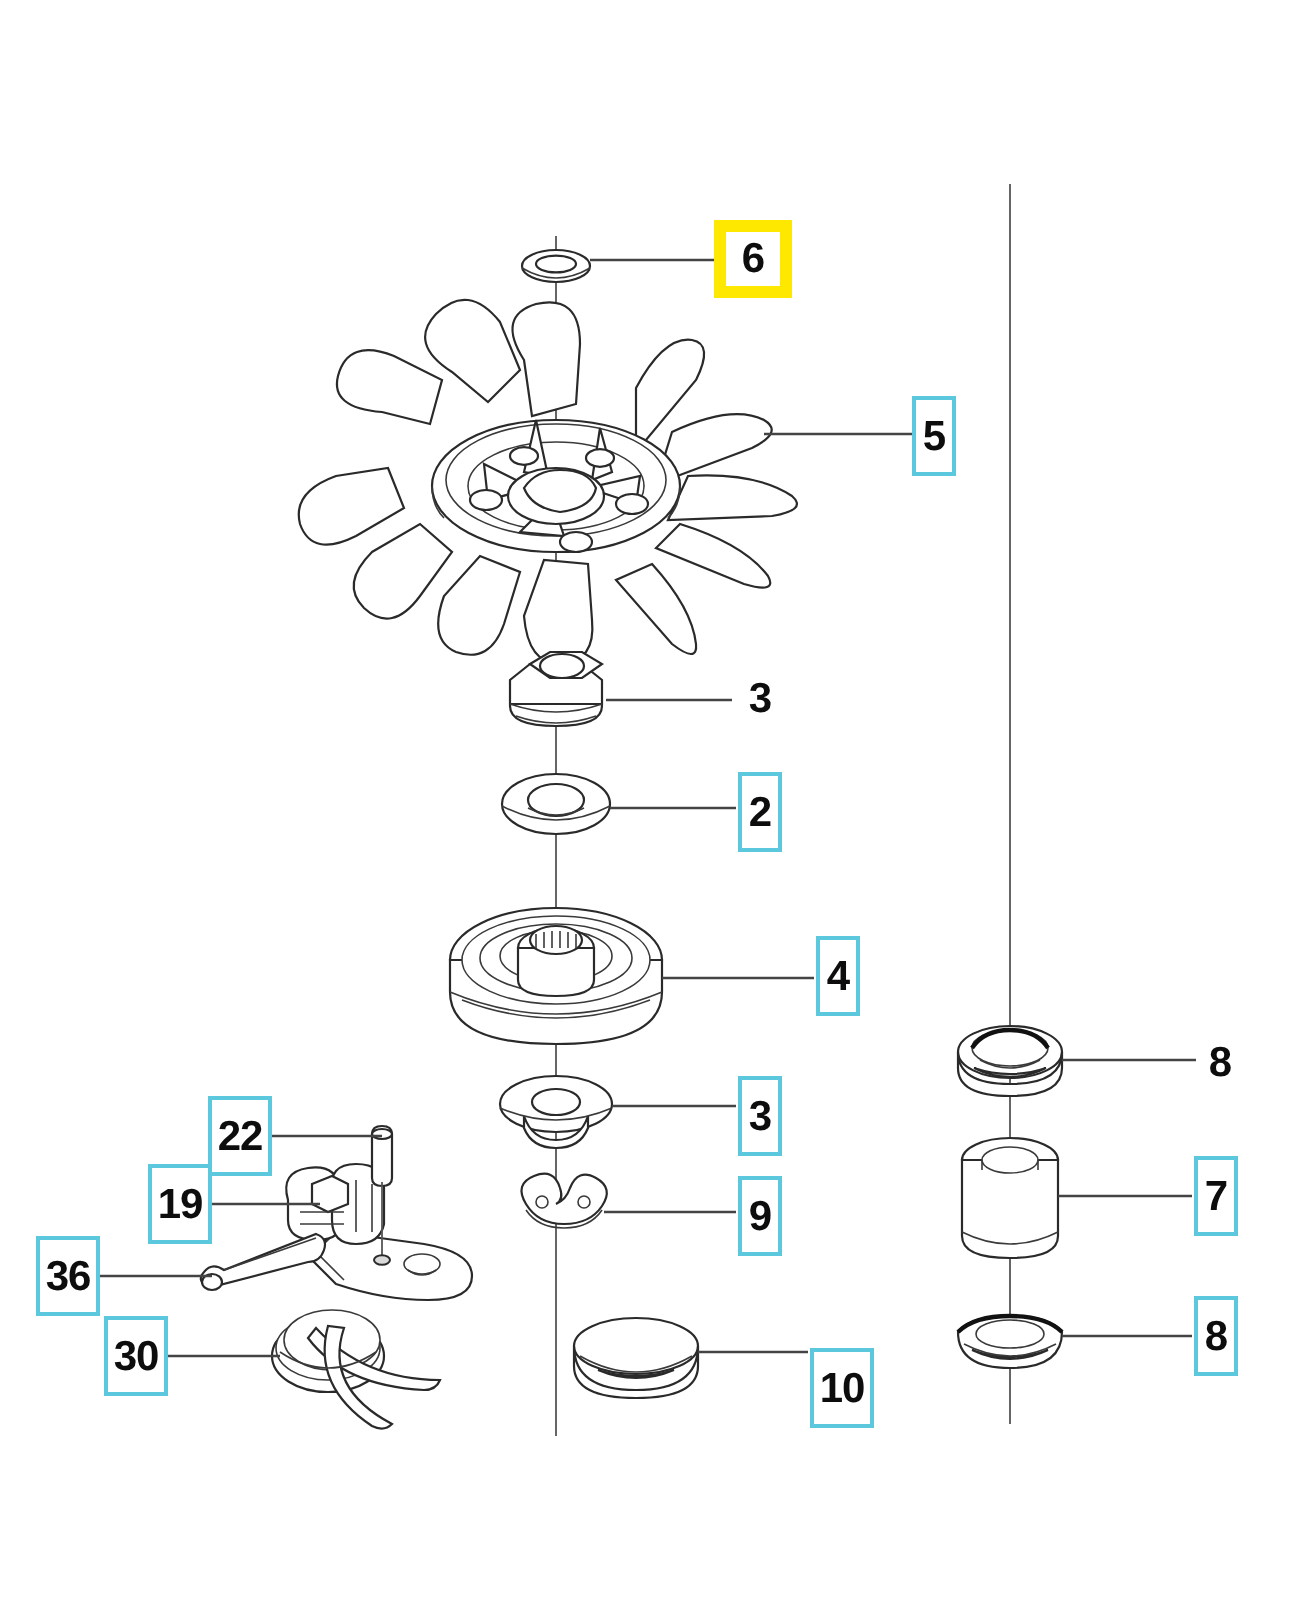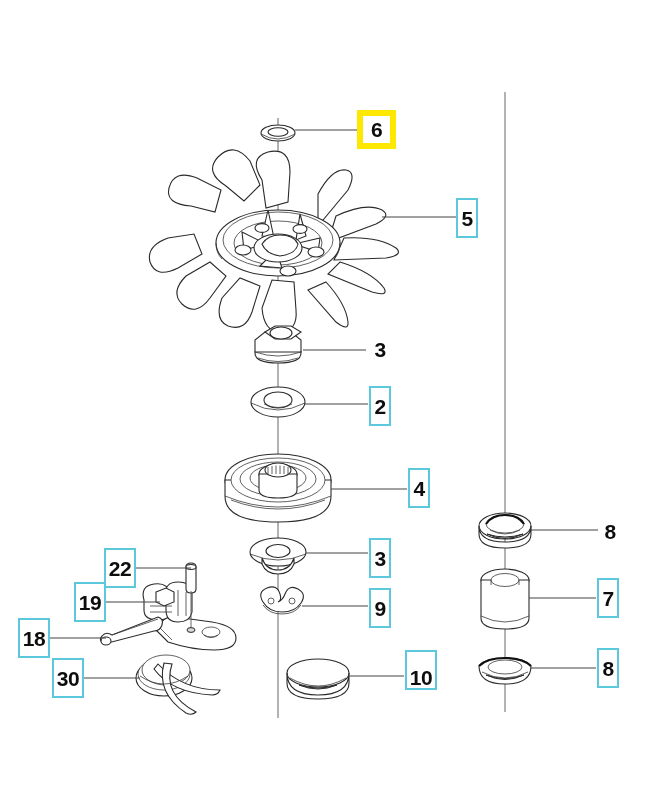--- a/index.html
+++ b/index.html
@@ -268,38 +268,38 @@
     </div>
   <div class="callout cyan" style="left:408px;top:468px;width:22px;height:40px;">
       <span>4</span>
     </div>
   <div class="callout cyan" style="left:369px;top:538px;width:22px;height:40px;">
       <span>3</span>
     </div>
   <div class="callout cyan" style="left:369px;top:588px;width:22px;height:40px;">
       <span>9</span>
     </div>
-  <div class="callout cyan" style="left:405px;top:650px;width:32px;height:40px;align-items:flex-end;">
+  <div class="callout cyan" style="left:405px;top:674px;width:32px;height:40px;">
       <span>10</span>
     </div>
   <div class="callout plain" style="left:601px;top:518px;width:18px;height:26px;">
       <span>8</span>
     </div>
   <div class="callout cyan" style="left:597px;top:578px;width:22px;height:40px;">
       <span>7</span>
     </div>
   <div class="callout cyan" style="left:597px;top:648px;width:22px;height:40px;">
       <span>8</span>
     </div>
   <div class="callout cyan" style="left:104px;top:548px;width:32px;height:40px;">
       <span>22</span>
     </div>
   <div class="callout cyan" style="left:62px;top:582px;width:32px;height:40px;margin-left:12px;">
       <span>19</span>
     </div>
   <div class="callout cyan" style="left:18px;top:618px;width:32px;height:40px;">
-      <span>18</span>
+      <span>36</span>
     </div>
   <div class="callout cyan" style="left:52px;top:658px;width:32px;height:40px;">
       <span>30</span>
     </div>
 
 </div>
 
 </body></html>

